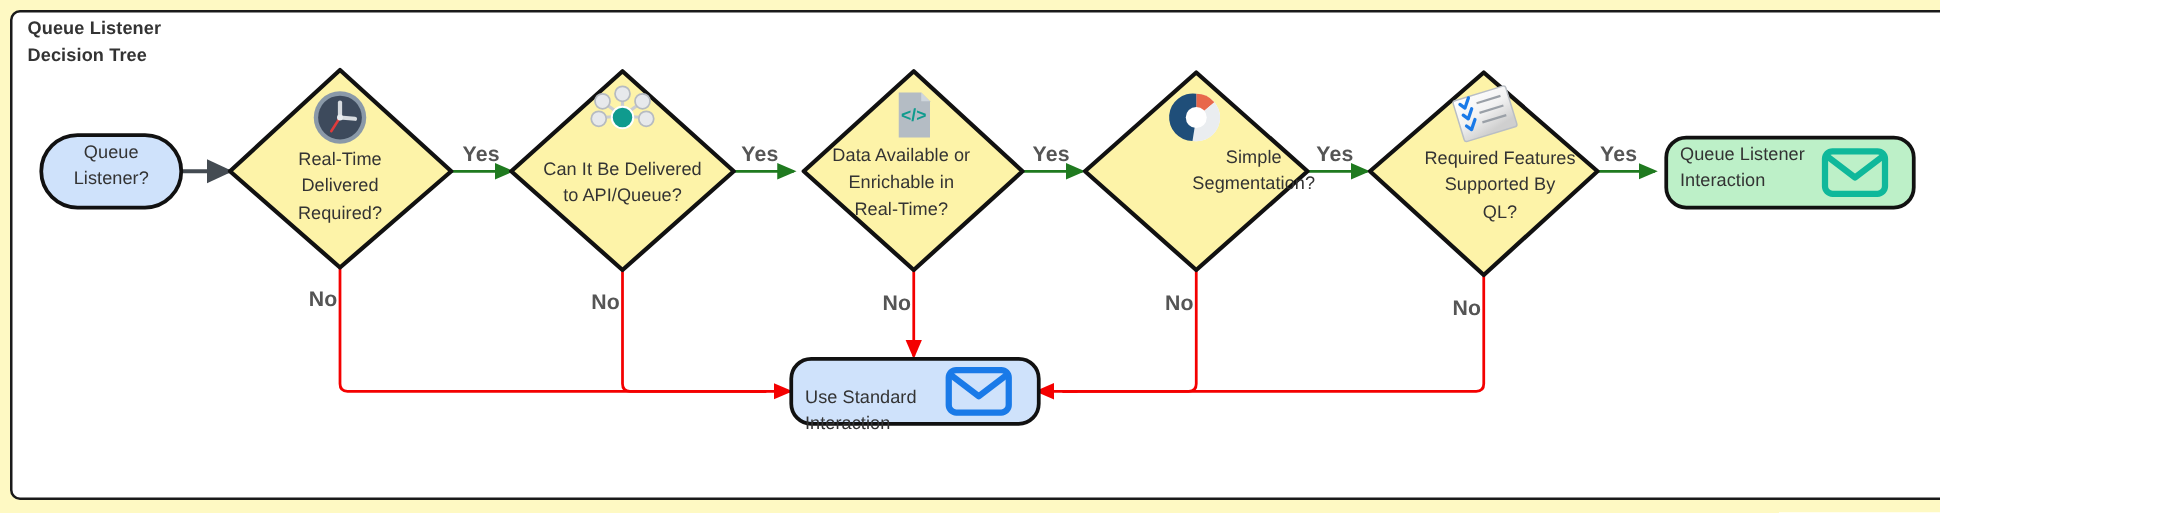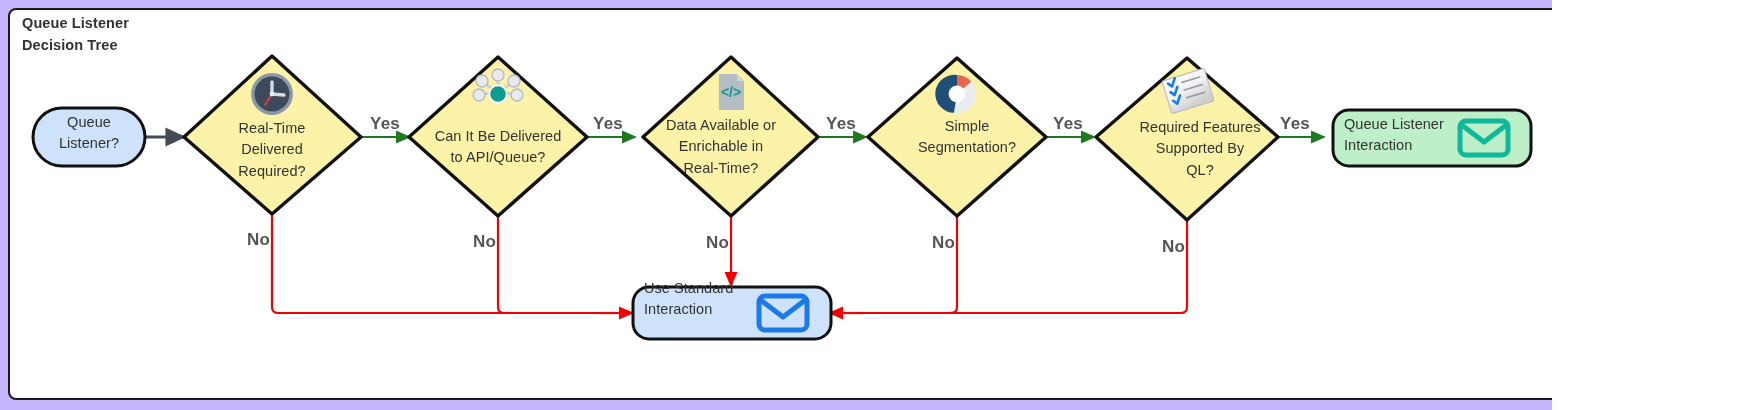--- a/index.html
+++ b/index.html
@@ -5,21 +5,21 @@
   html, body {
     margin: 0;
     padding: 0;
     background: #ffffff;
     font-family: "Liberation Sans", sans-serif;
   }
   #root {
     position: relative;
     width: 1552px;
     height: 410px;
-    background: #c4b5fd;
+    background: #fef9c3;
     overflow: hidden;
   }
   #frame {
     position: absolute;
     left: 8px;
     top: 8px;
     width: 1721px;
     height: 392px;
     border: 2px solid #1a1a1a;
     border-radius: 8px;
@@ -232,31 +232,31 @@
 Delivered
 Required?</div>
 
   <div class="node-label" style="left:415px; top:126px; width:166px;">Can It Be Delivered
 to API/Queue?</div>
 
   <div class="node-label" style="left:641px; top:115px; width:160px;">Data Available or
 Enrichable in
 Real-Time?</div>
 
-  <div class="node-label" style="left:885px; top:116px; width:164px;">Simple
+  <div class="node-label" style="left:921px; top:116px; width:164px;">Simple
 Segmentation?</div>
 
   <div class="node-label" style="left:1116px; top:117px; width:168px;">Required Features
 Supported By
 QL?</div>
 
   <div class="node-label" style="left:1340px; top:114px; width:142px; text-align:left; padding-left:4px;">Queue Listener
 Interaction</div>
 
-  <div class="node-label" style="left:640px; top:278px; width:128px; text-align:left; padding-left:4px;">Use Standard
+  <div class="node-label" style="left:640px; top:308px; width:128px; text-align:left; padding-left:4px;">Use Standard
 Interaction</div>
 
   <div class="edge-label" style="left:365px; top:114px; width:40px;">Yes</div>
   <div class="edge-label" style="left:588px; top:114px; width:40px;">Yes</div>
   <div class="edge-label" style="left:821px; top:114px; width:40px;">Yes</div>
   <div class="edge-label" style="left:1048px; top:114px; width:40px;">Yes</div>
   <div class="edge-label" style="left:1275px; top:114px; width:40px;">Yes</div>
 
   <div class="edge-label" style="left:246px; top:230px; width:24px; text-align:right;">No</div>
   <div class="edge-label" style="left:472px; top:232px; width:24px; text-align:right;">No</div>

